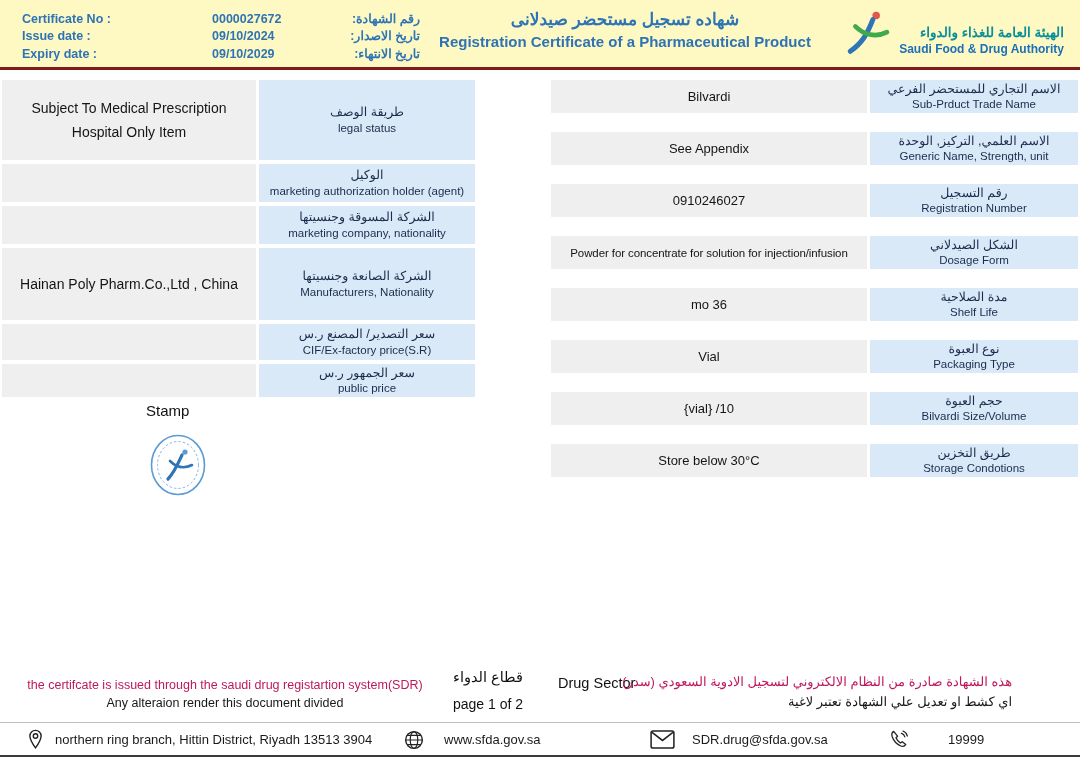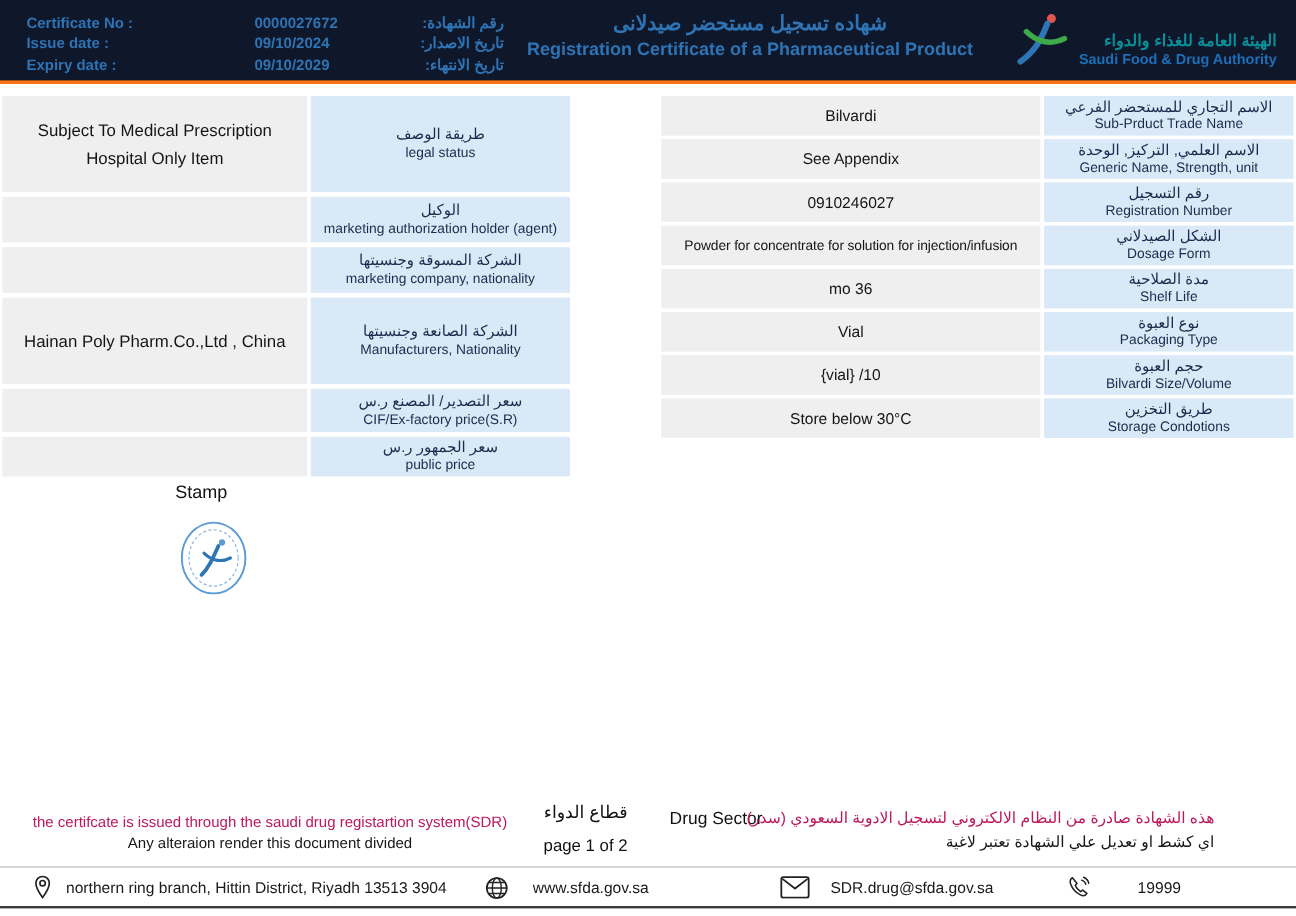--- a/index.html
+++ b/index.html
@@ -1,38 +1,38 @@
 <!DOCTYPE html>
 <html><head>
 <meta charset="utf-8">
 <style>
   html,body{margin:0;padding:0;background:#fff;}
   .page{position:relative;width:1080px;height:763px;background:#ffffff;
         font-family:"Liberation Sans",sans-serif;overflow:hidden;color:#151515;}
 
   
   .topband{position:absolute;left:0;top:0;width:1080px;height:67px;
-           background:#0f172a;border-bottom:3px solid #f97316;}
+           background:#fef9c3;border-bottom:3px solid #7f1d1d;}
   .cert-info{position:absolute;left:22px;top:11px;display:grid;
              grid-template-columns:190px 100px 108px;row-gap:1px;
              font-size:12.5px;font-weight:bold;color:#2e74b5;line-height:1.3;}
   .cert-info .ar{text-align:right;}
   .doc-title{position:absolute;left:400px;top:9px;width:450px;text-align:center;
              color:#2e74b5;font-weight:bold;}
   .doc-title .ar{font-size:17px;line-height:1.35;}
   .doc-title .en{font-size:15px;line-height:1.35;}
   .logo{position:absolute;right:16px;top:8px;display:flex;align-items:center;gap:7px;}
   .logo .txt{display:flex;flex-direction:column;line-height:1.25;margin-top:12px;}
   .logo .ar{font-size:13.5px;font-weight:bold;color:#0a8f99;}
   .logo .en{font-size:12px;font-weight:bold;color:#1c6fb8;}
 
   
   .tbl{position:absolute;display:flex;flex-direction:column;gap:4px;}
   .tbl-left{left:2px;top:80px;width:541px;}
-  .tbl-right{left:551px;top:80px;width:527px;gap:3px;}
+  .tbl-right{left:551px;top:80px;width:527px;gap:19px;}
   .row{display:flex;gap:3px;}
   .cell{display:flex;flex-direction:column;align-items:center;justify-content:center;
         text-align:center;}
   .val{background:#efefef;font-size:13px;color:#151515;}
   .tbl-left .val{width:254px;}
   .tbl-left .lbl{width:216px;}
   .tbl-right .val{width:316px;}
   .tbl-right .lbl{width:208px;}
   .lbl{background:#d9e9f7;color:#1c2b4d;line-height:1.3;}
   .lbl .l-ar{font-size:12.5px;}

